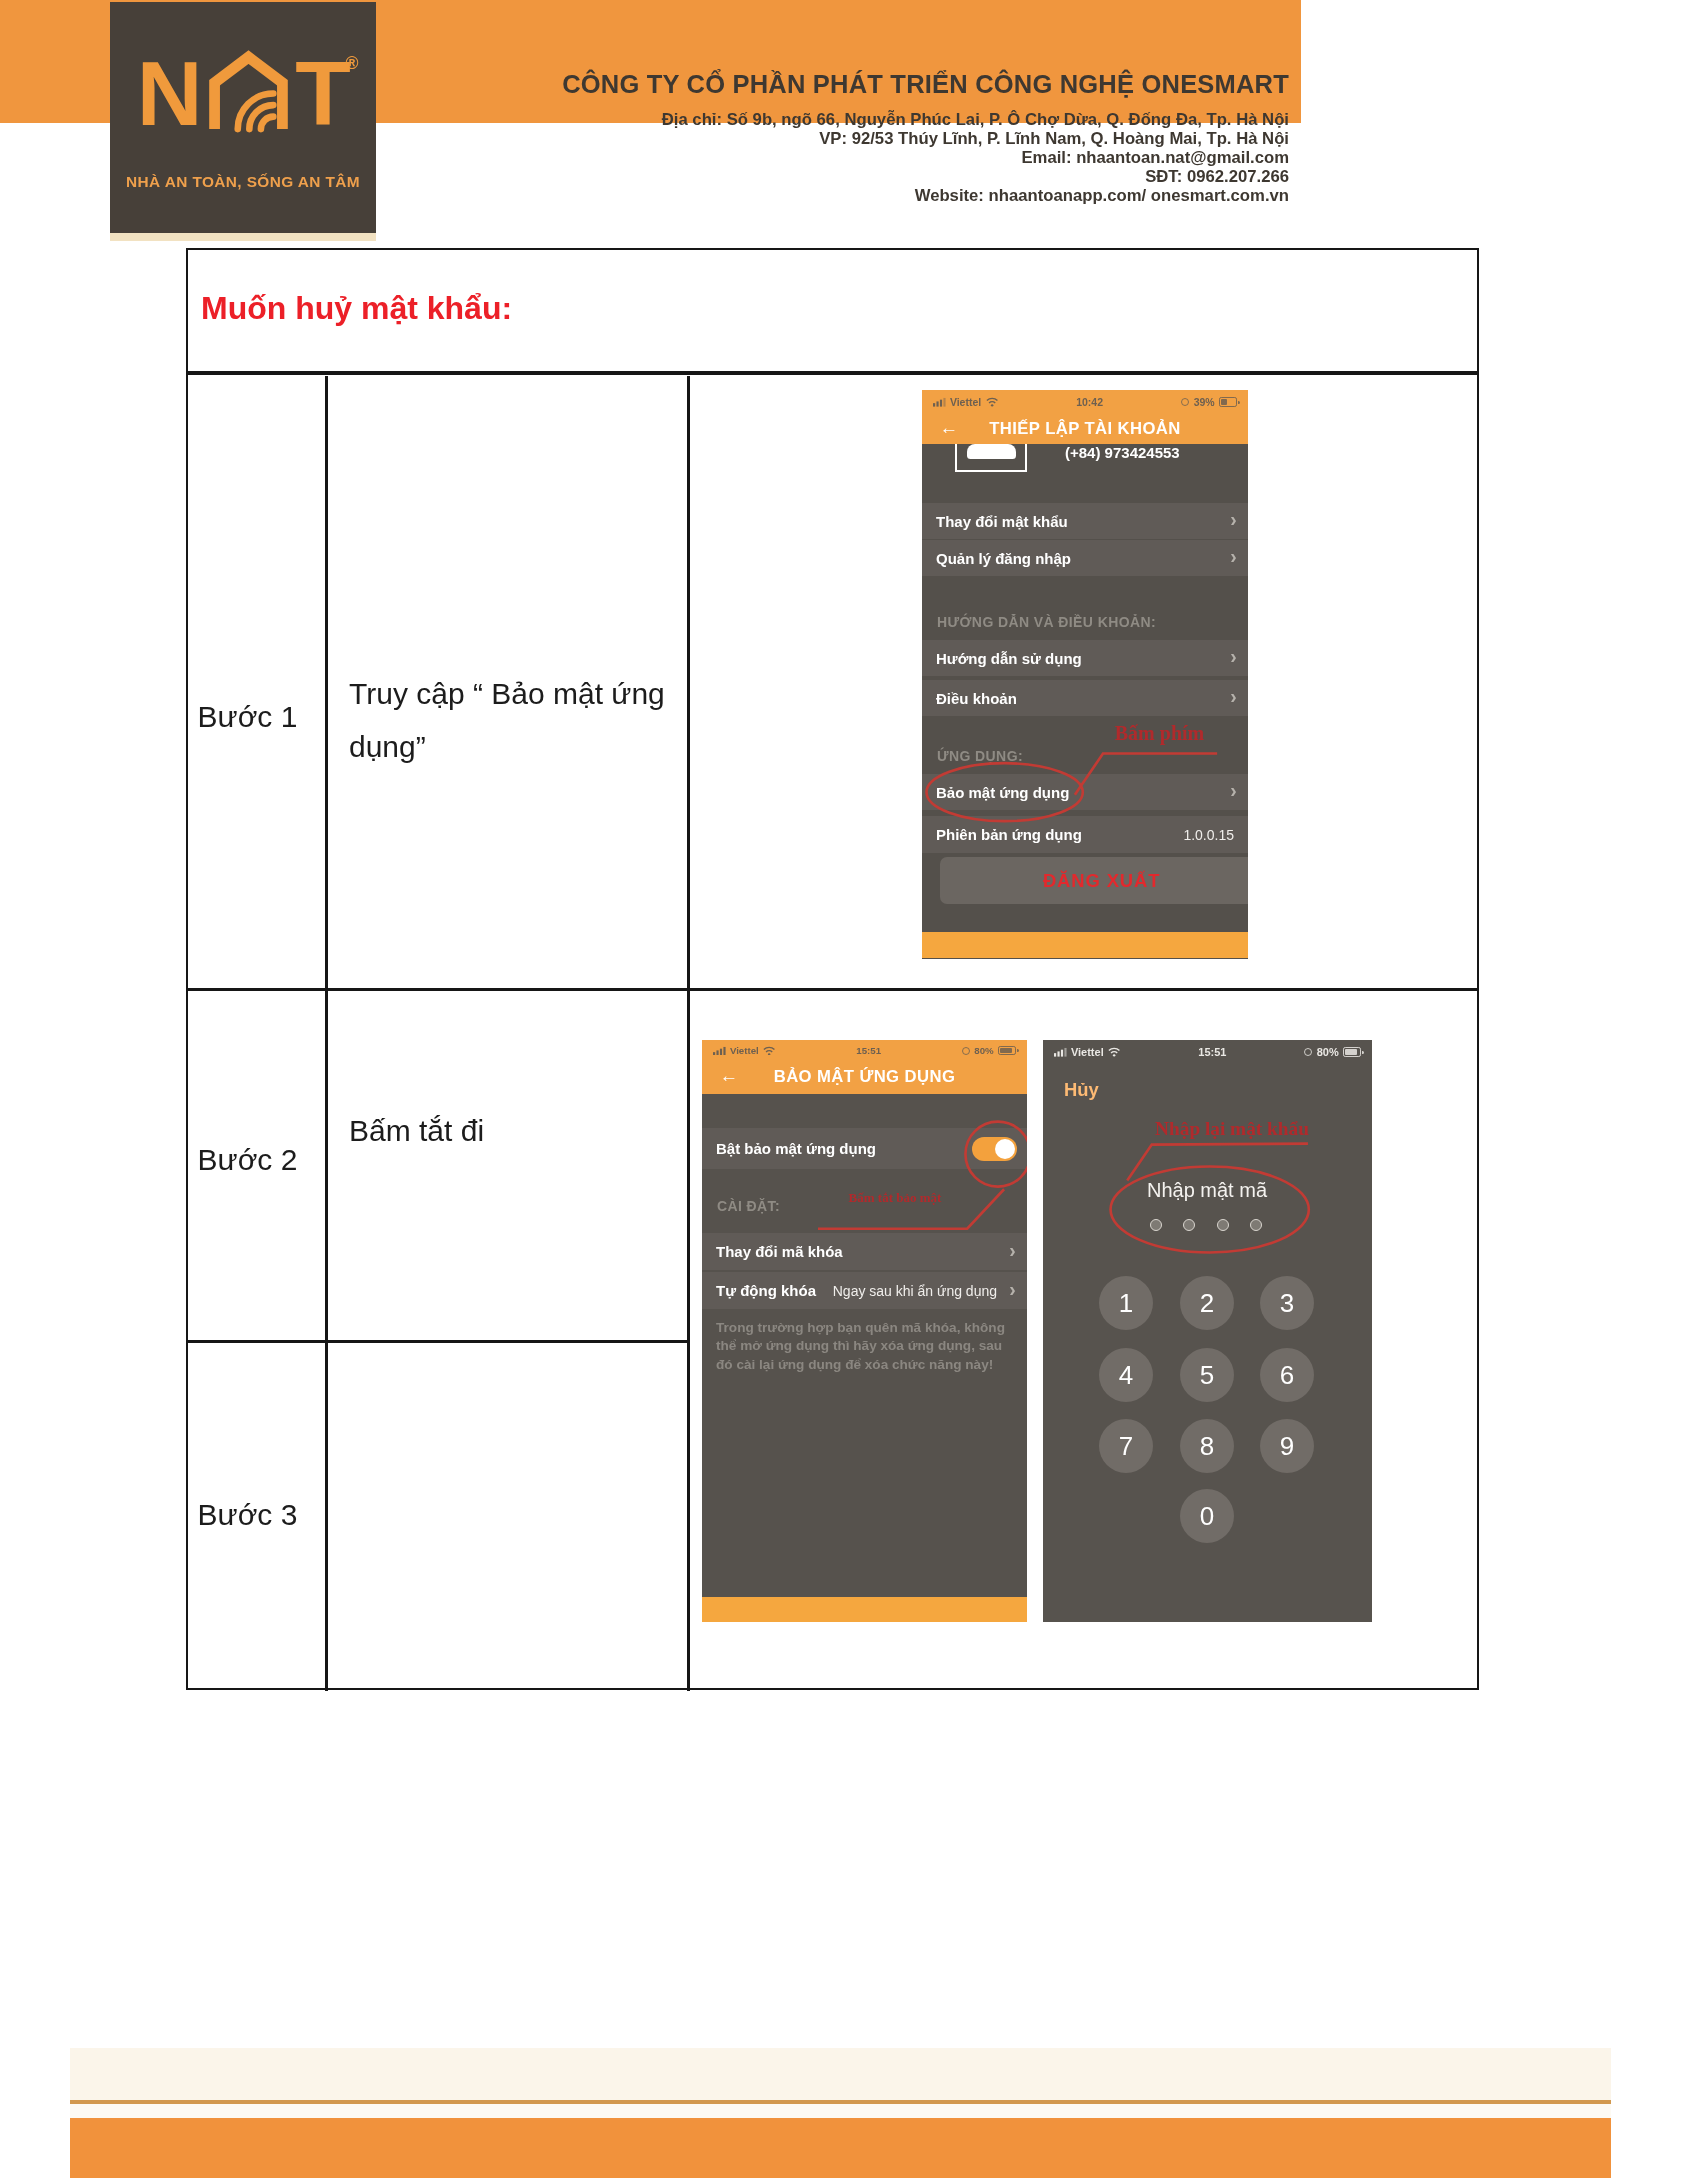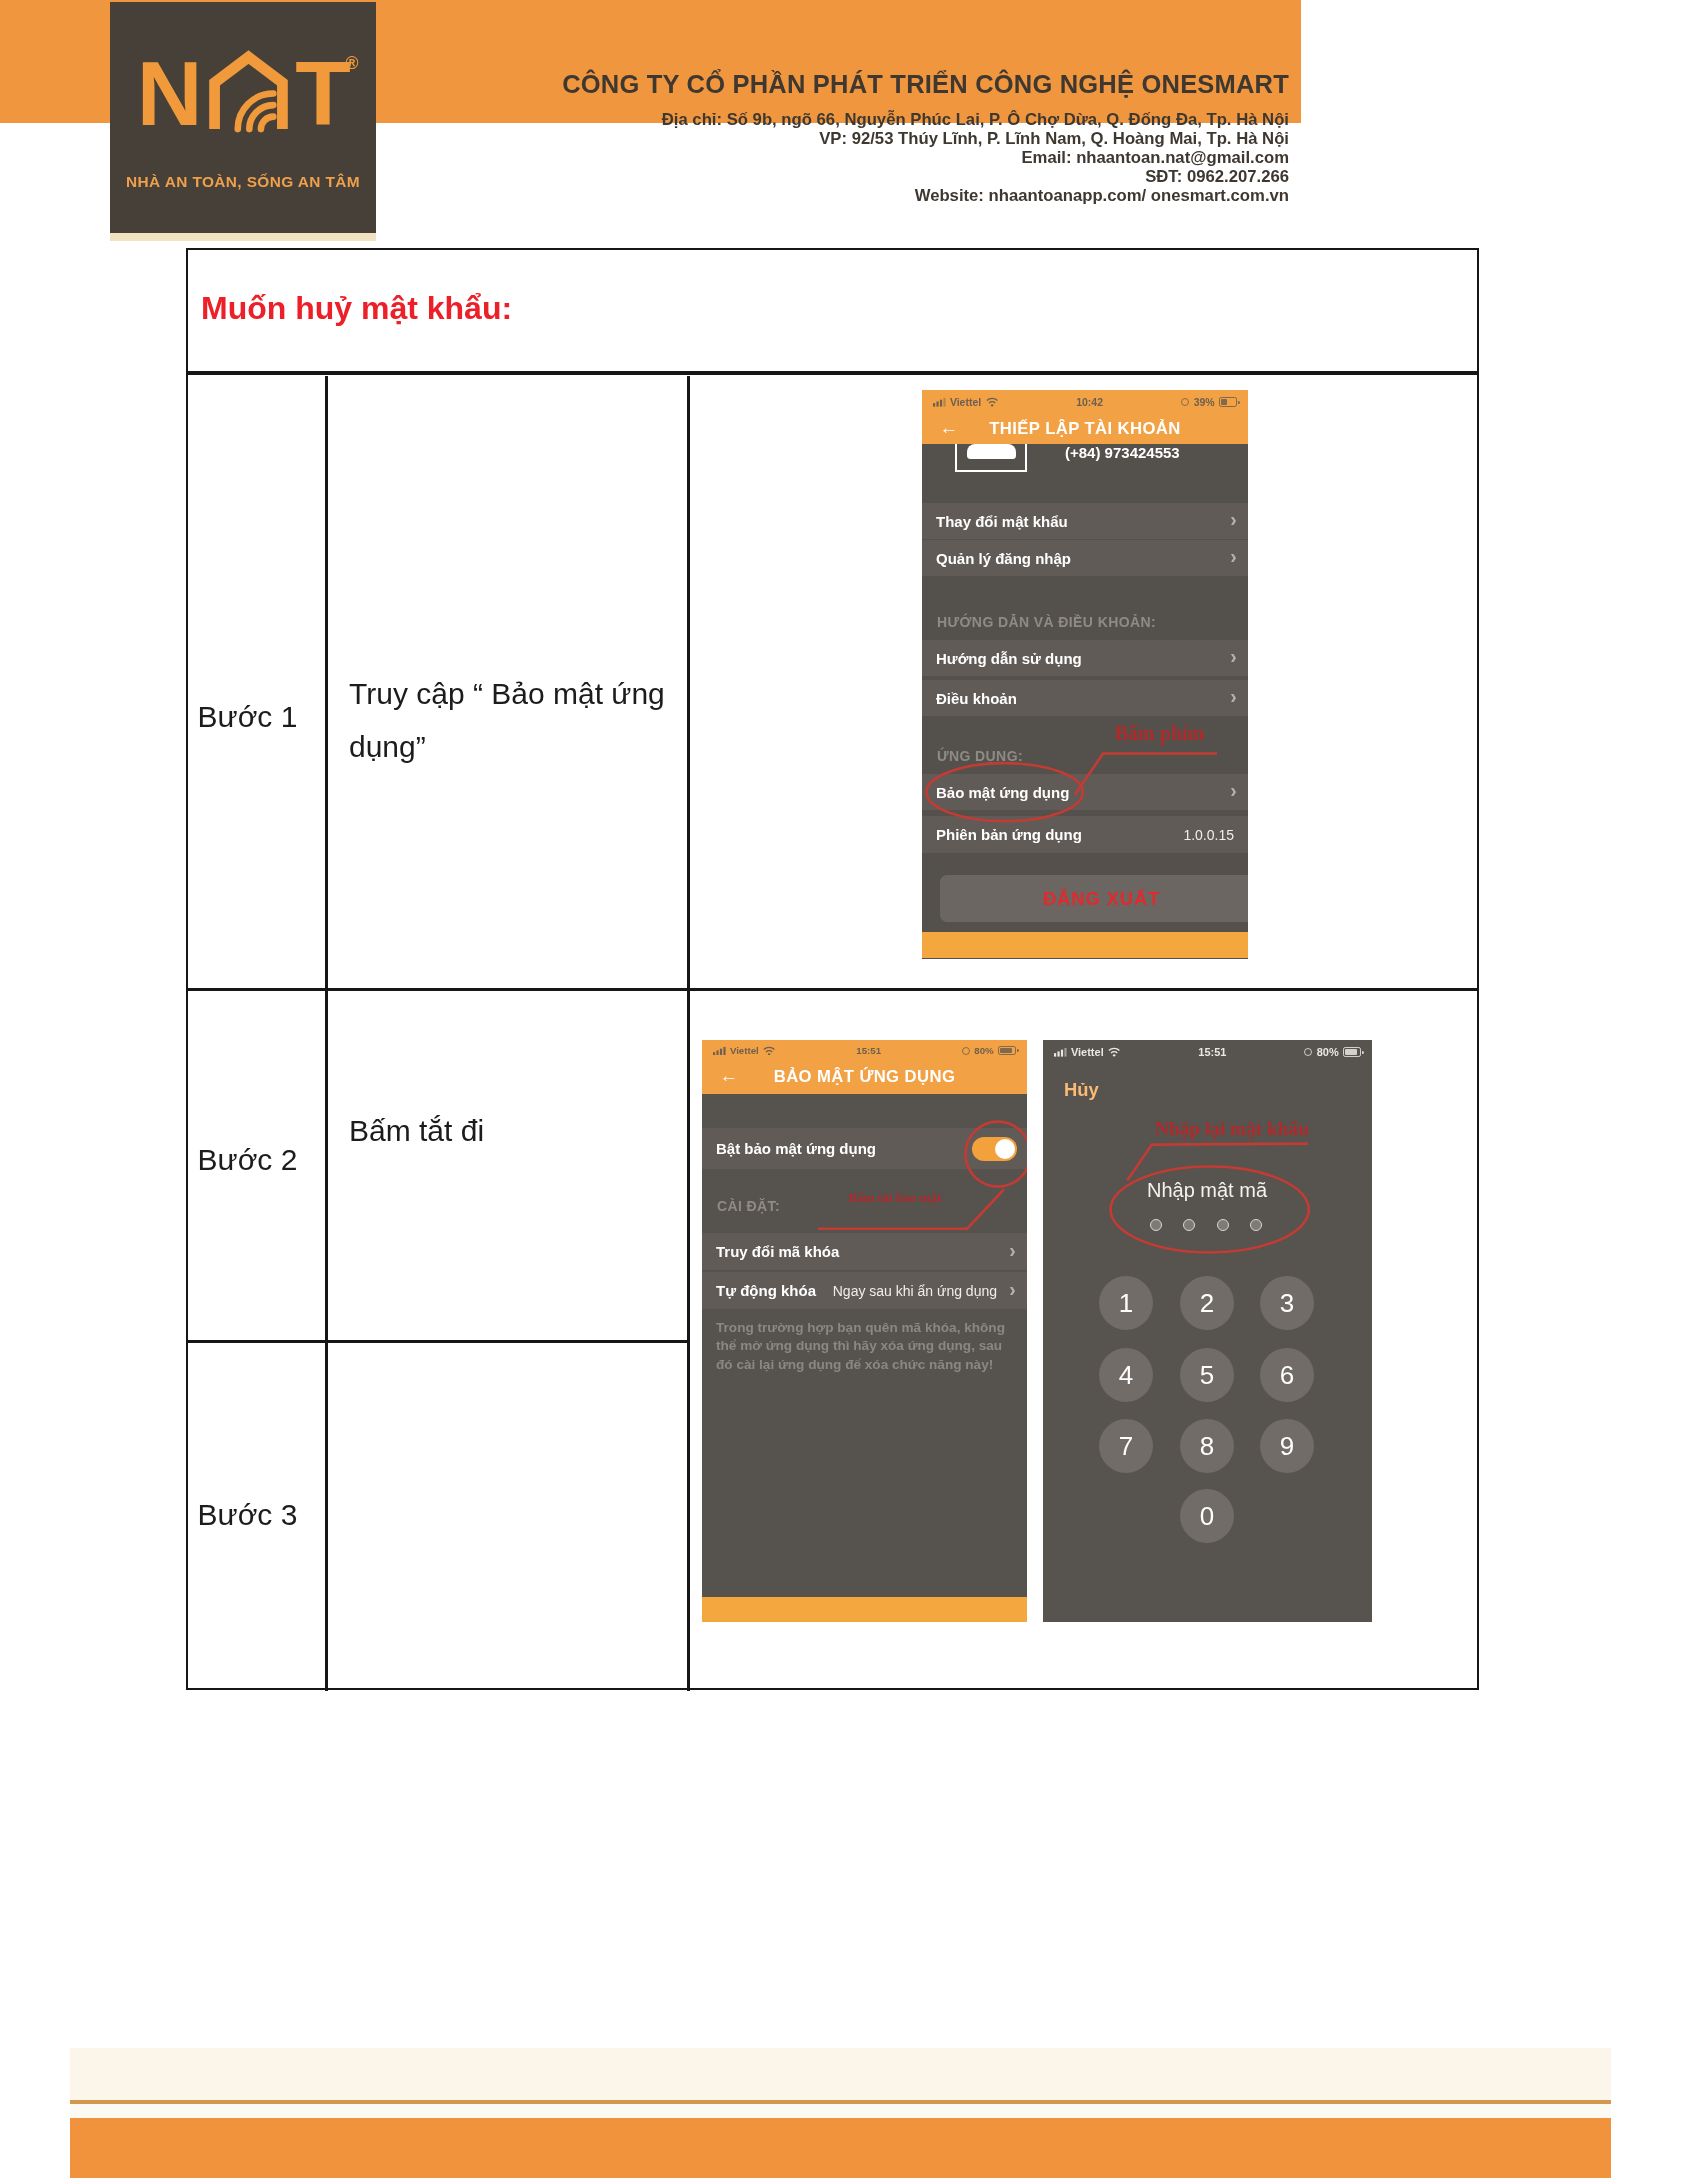--- a/index.html
+++ b/index.html
@@ -52,21 +52,21 @@
 
   
   .phone1 { left:922px; top:390px; width:326px; height:569px; background:#54504B; }
   .phone1 .p-status { height:24.6px; background:#F2A144; color:#6E6050; font-size:10.5px; }
   .phone1 .p-hdr { position:absolute; left:0; top:24.6px; width:100%; height:29px; background:#F2A144; }
   .phone1 .p-back { left:17.6px; top:27px; font-size:18.4px; }
   .phone1 .p-header-title { top:29px; font-size:16.7px; }
   .avatar-box { position:absolute; left:33px; top:54px; width:72px; height:28px; border:2.6px solid #fff; border-top:none; }
   .avatar-blob { width:49px; height:15px; margin:0 auto; background:#fff; border-radius:8px 8px 3.5px 3.5px; }
   .p1-number { position:absolute; left:143px; top:54px; color:#fff; font-size:15px; font-weight:bold; }
-  .logout-btn { position:absolute; left:17.6px; top:485px; width:324px; height:47px; background:#6B6661; border-radius:7px; display:flex; align-items:center; justify-content:center; color:#E2292D; font-size:18.4px; font-weight:bold; letter-spacing:0.9px; }
+  .logout-btn { position:absolute; left:17.6px; top:467px; width:324px; height:47px; background:#6B6661; border-radius:7px; display:flex; align-items:center; justify-content:center; color:#E2292D; font-size:18.4px; font-weight:bold; letter-spacing:0.9px; }
   .p1-version-val { position:absolute; right:14px; color:#F0EEEB; font-size:14px; font-weight:400; top:50%; transform:translateY(-50%); }
 
   
   .phone2 { left:702px; top:1040px; width:325px; height:582px; background:#56524D; }
   .phone2 .p-status { height:21px; background:#F2A144; color:#6E6050; font-size:9.7px; }
   .phone2 .p-hdr { position:absolute; left:0; top:21px; width:100%; height:33px; background:#F2A144; }
   .phone2 .p-back { left:17.6px; top:24.6px; font-size:18.4px; }
   .phone2 .p-header-title { top:27px; font-size:16.7px; }
   .toggle { position:absolute; right:10.5px; top:8.8px; width:45px; height:24px; border-radius:12.3px; background:#F3A13D; }
   .toggle .knob { position:absolute; right:1.8px; top:1.8px; width:20px; height:20px; border-radius:50%; background:#fff; }
@@ -254,21 +254,21 @@
       <span>Bật bảo mật ứng dụng</span>
       <span class="toggle">
           <span class="knob"></span>
         </span>
     </div>
 
     <div class="annot" style="left:114px; top:150px; width:158px; font-size:13px;">Bấm tắt bảo mật</div>
     <div class="p-section" style="top:158px;">CÀI ĐẶT:</div>
 
     <div class="p-row" style="top:193px; height:37px;">
-      <span>Truy đổi mã khóa</span>
+      <span>Thay đổi mã khóa</span>
       <span class="chev">›</span>
     </div>
     <div class="p-row" style="top:232px; height:37px;">
       <span>Tự động khóa</span>
       <span class="p2-auto-val">Ngay sau khi ẩn ứng dụng</span>
       <span class="chev">›</span>
     </div>
 
     <div class="p2-note">Trong trường hợp bạn quên mã khóa, không thể mở ứng dụng thì hãy xóa ứng dụng, sau đó cài lại ứng dụng để xóa chức năng này!</div>
     <div class="p-orangebar" style="top:557px; height:24.6px;"></div>

